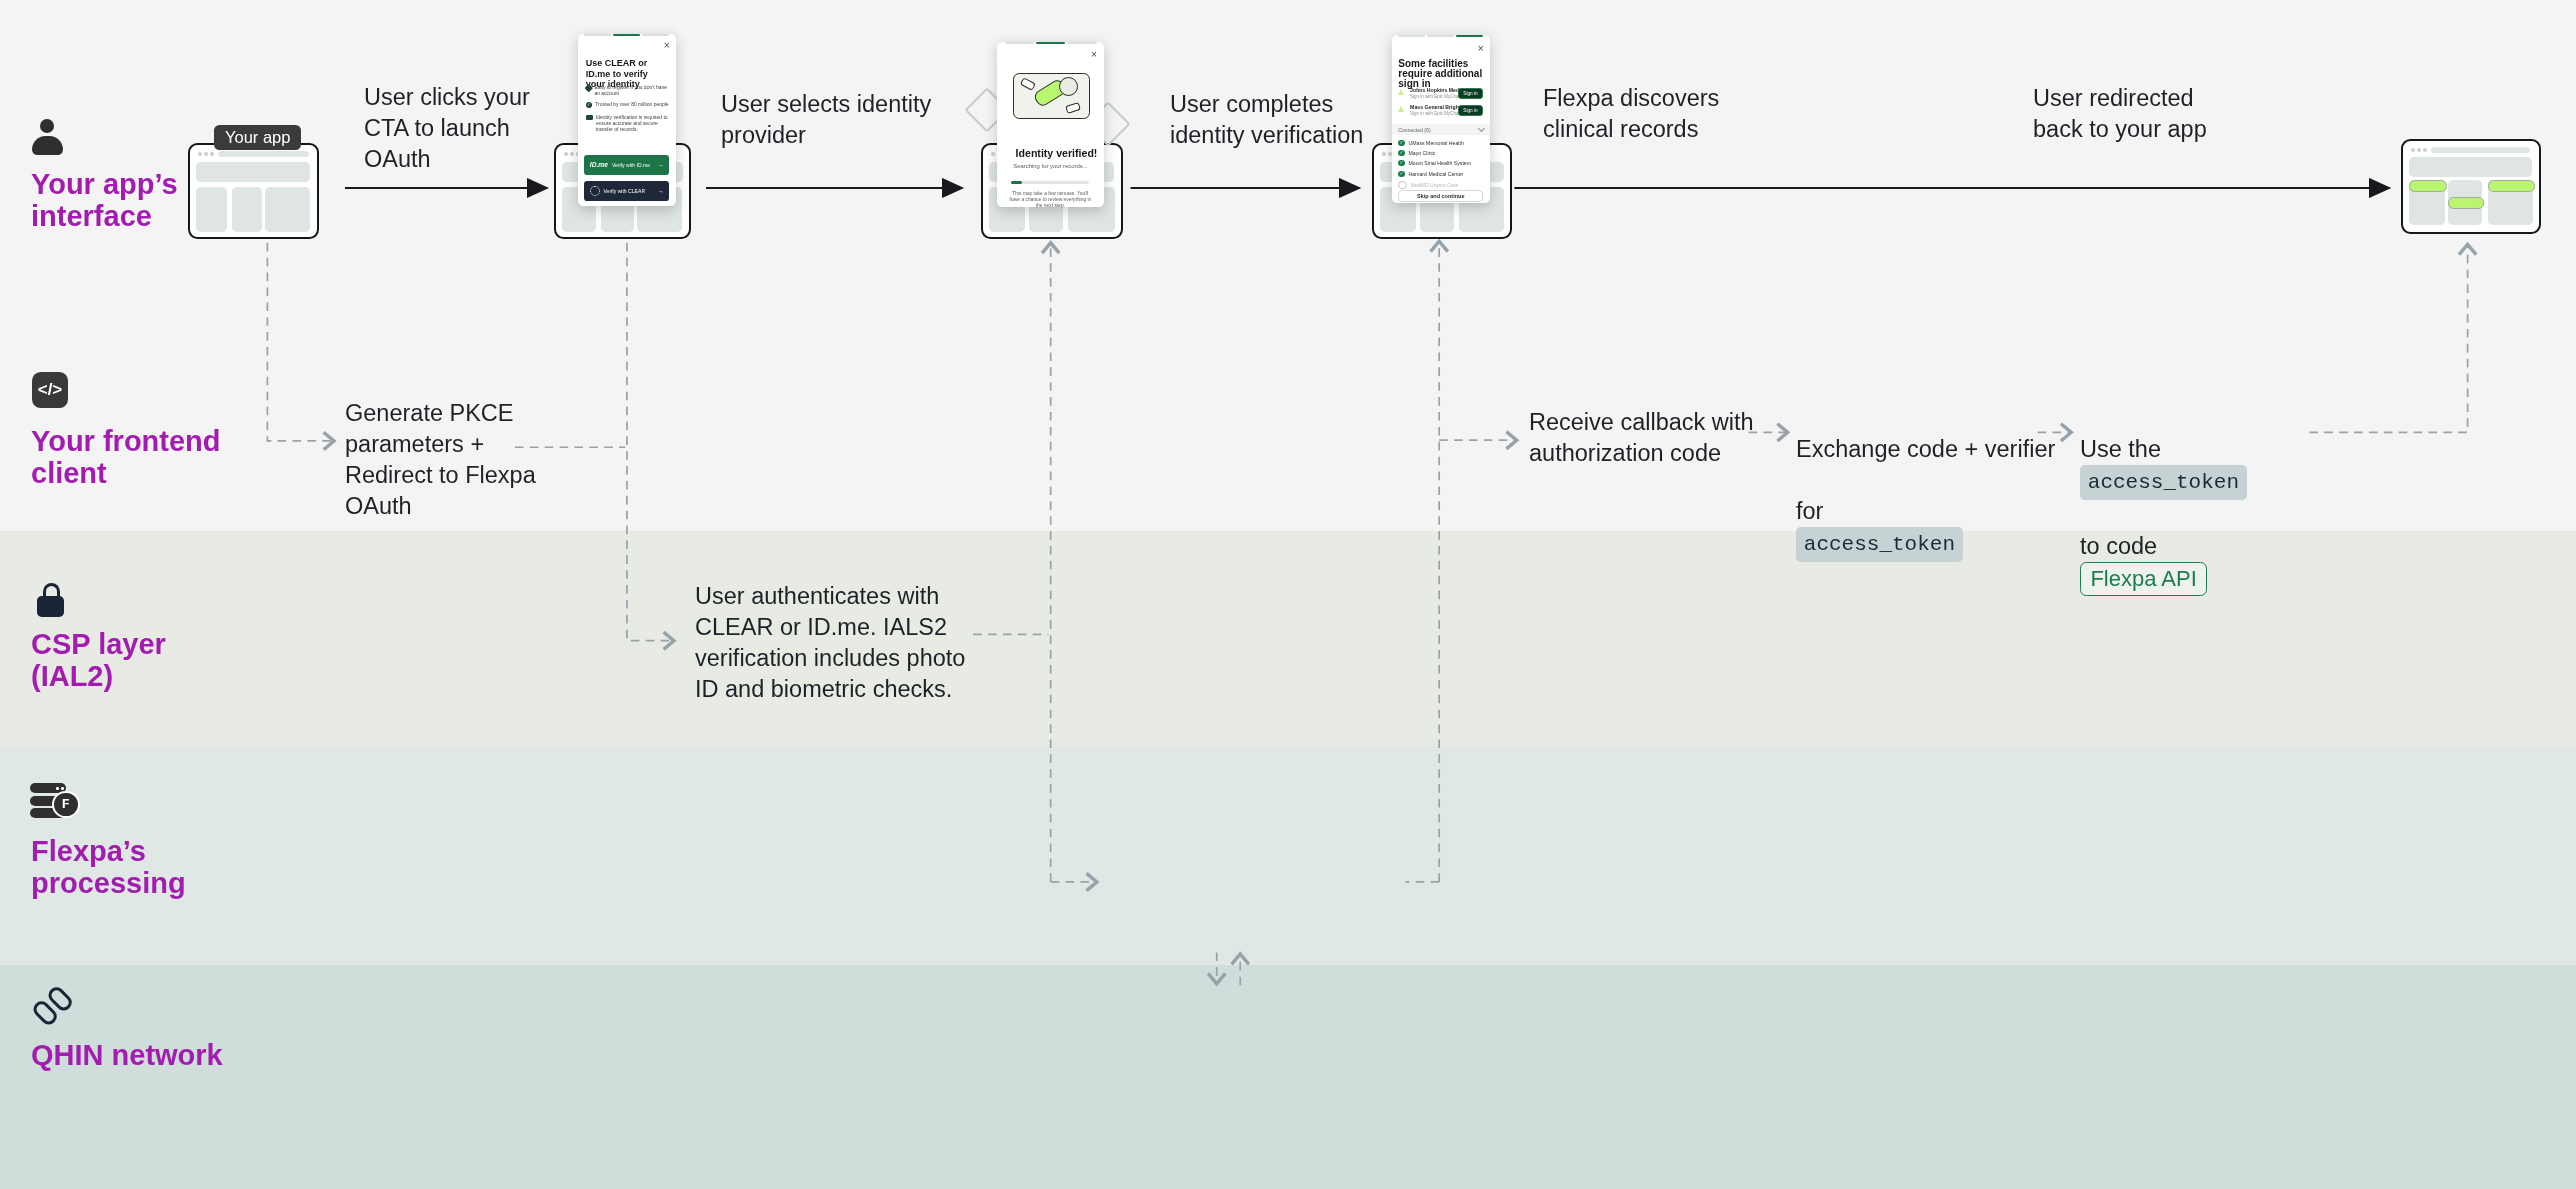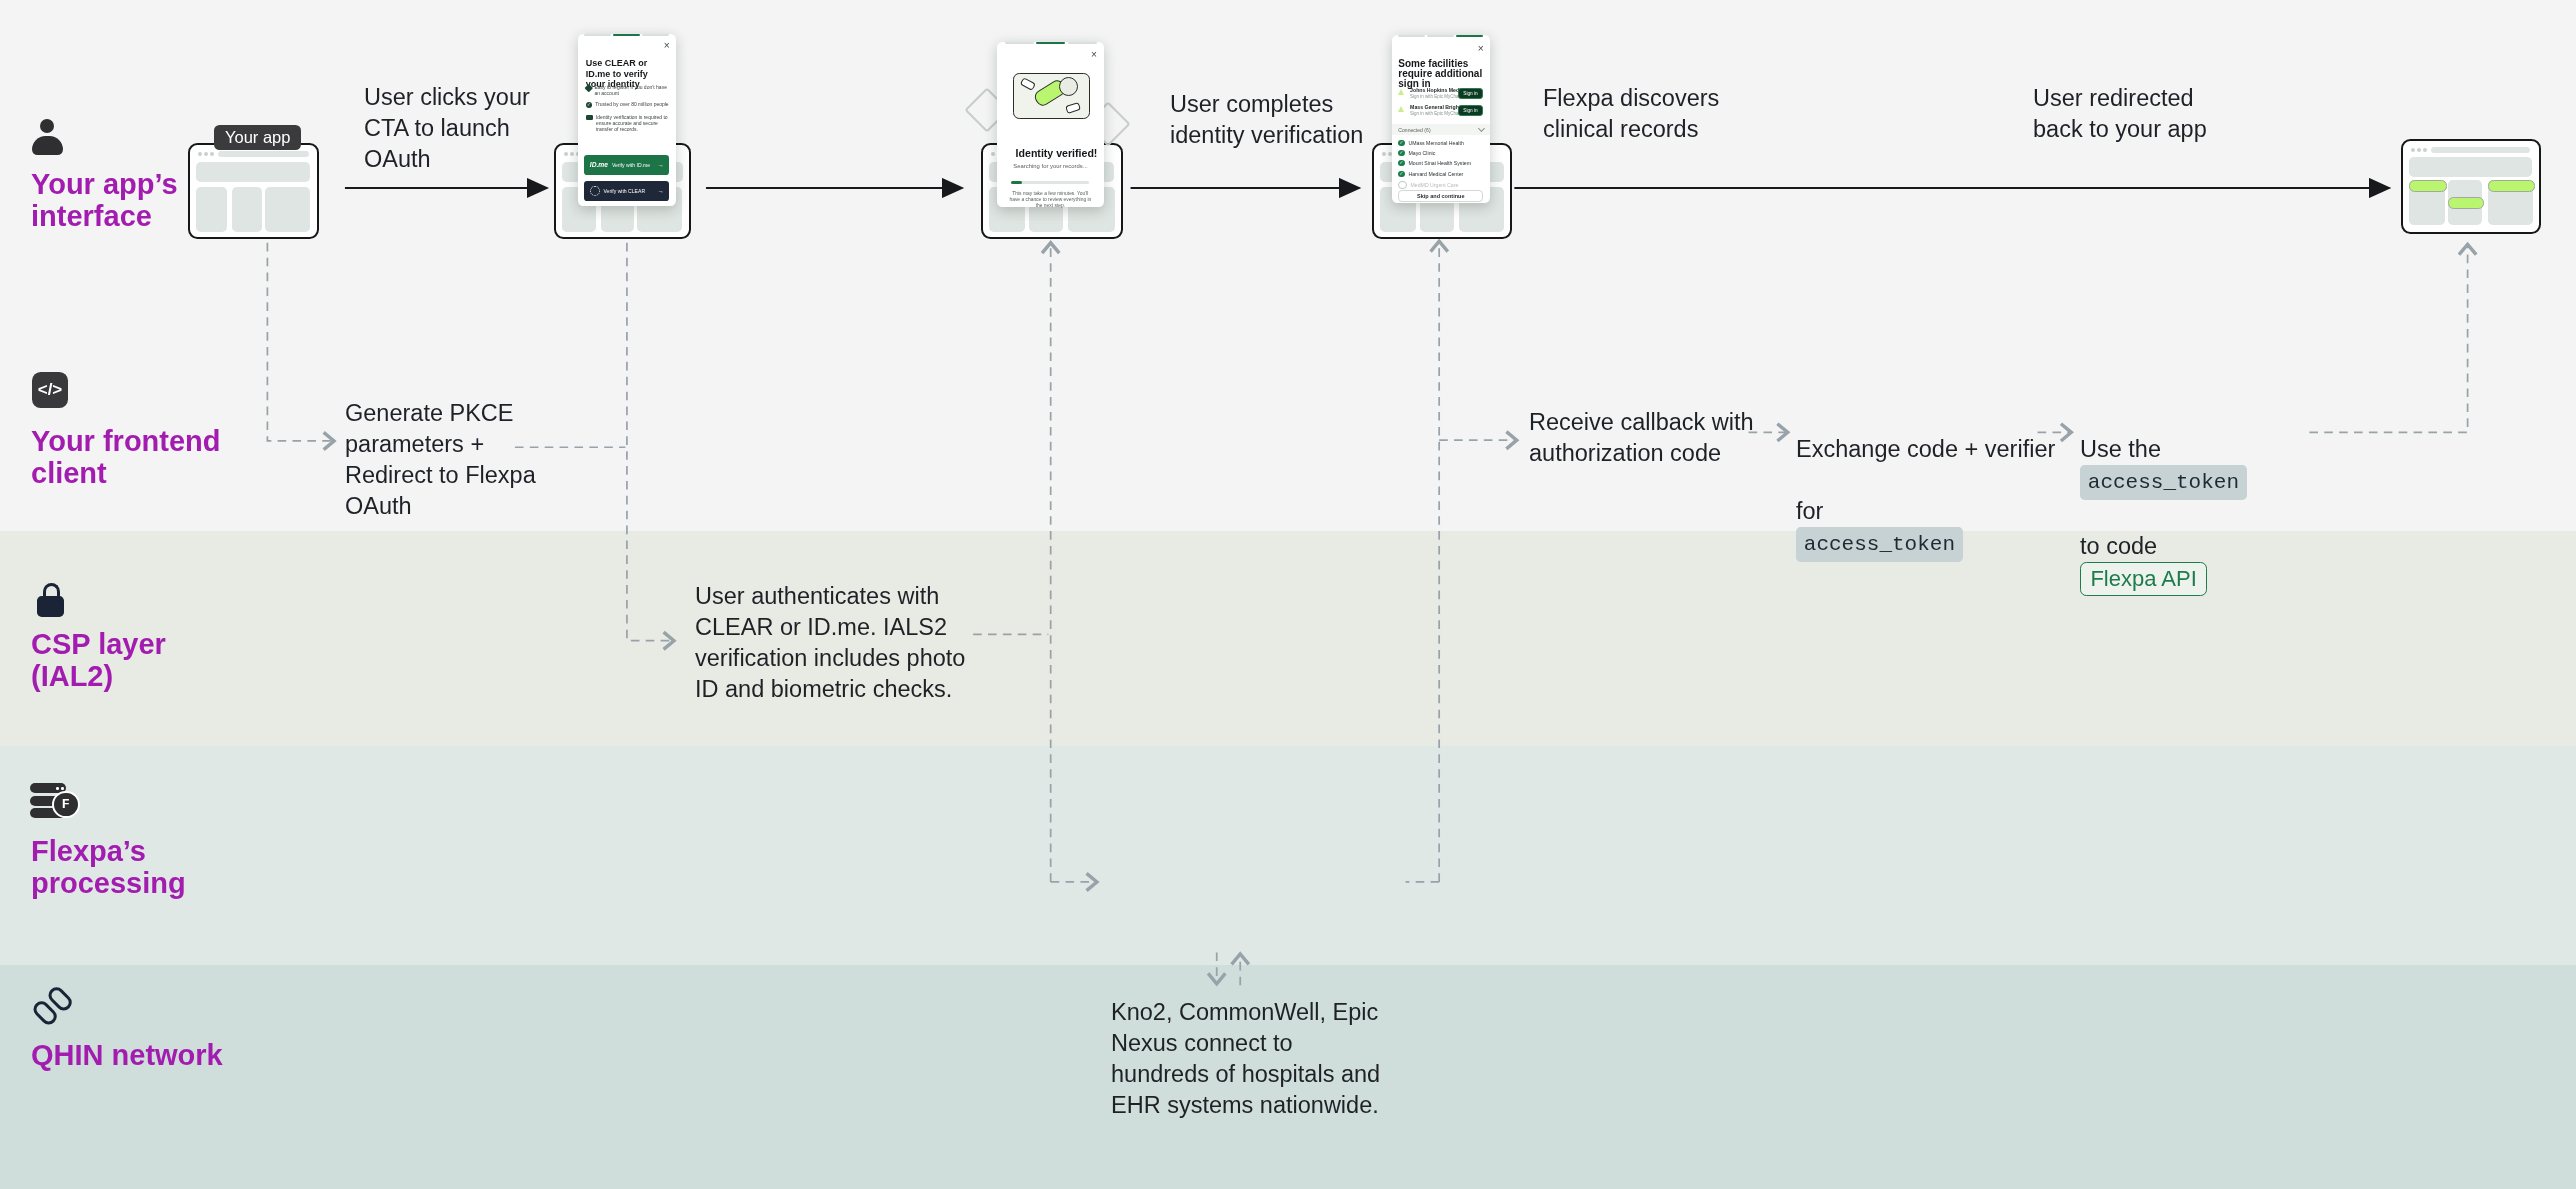--- a/index.html
+++ b/index.html
@@ -129,20 +129,22 @@
 
   <div class="icon-wrap" style="left:34px;top:986px;width:41px;height:42px;">
     <div style="position:absolute;left:-1.6px;top:19px;width:20.4px;height:10.2px;border:3.9px solid #1b2336;border-radius:7.8px;transform:rotate(45deg);"></div>
     <div style="position:absolute;left:12.5px;top:4.7px;width:20.4px;height:10.2px;border:3.9px solid #1b2336;border-radius:7.8px;transform:rotate(45deg);"></div>
   </div>
   <div class="lane-label" style="top:1039px;">QHIN network</div>
 
   <div class="step" style="left:364px;top:82px;">User clicks your
 CTA to launch
 OAuth</div>
+  <div class="step" style="left:721px;top:89px;">User selects identity
+provider</div>
   <div class="step" style="left:1170px;top:89px;">User completes
 identity verification</div>
   <div class="step" style="left:1543px;top:83px;">Flexpa discovers
 clinical records</div>
   <div class="step" style="left:2033px;top:83px;">User redirected
 back to your app</div>
 
   <div class="step" style="left:345px;top:398px;">Generate PKCE
 parameters +
 Redirect to Flexpa
@@ -158,24 +160,20 @@
     <span>Use the</span>
     <span class="chip">access_token</span><br>
     <span>to code</span>
     <span class="chip-api">Flexpa API</span>
   </div>
 
   <div class="step" style="left:695px;top:581px;">User authenticates with
 CLEAR or ID.me. IALS2
 verification includes photo
 ID and biometric checks.</div>
-  <div class="step" style="left:1111px;top:997px;">Kno2, CommonWell, Epic
-Nexus connect to
-hundreds of hospitals and
-EHR systems nationwide.</div>
 
   <div class="badge" style="left:214px;top:125px;">Your app</div>
   <div class="win" style="left:188px;top:143px;width:127px;height:92px;">
     <div class="win-dot" style="left:7.8px;top:7px;"></div>
     <div class="win-dot" style="left:14px;top:7px;"></div>
     <div class="win-dot" style="left:20.4px;top:7px;"></div>
     <div class="win-pill" style="left:28px;top:6.3px;width:91px;height:5.5px;"></div>
     <div class="win-hero" style="left:6.3px;top:16.5px;width:114px;height:20.4px;"></div>
     <div class="win-col" style="left:6.3px;top:42px;width:31px;height:45px;"></div>
     <div class="win-col" style="left:42px;top:42px;width:30px;height:45px;"></div>

